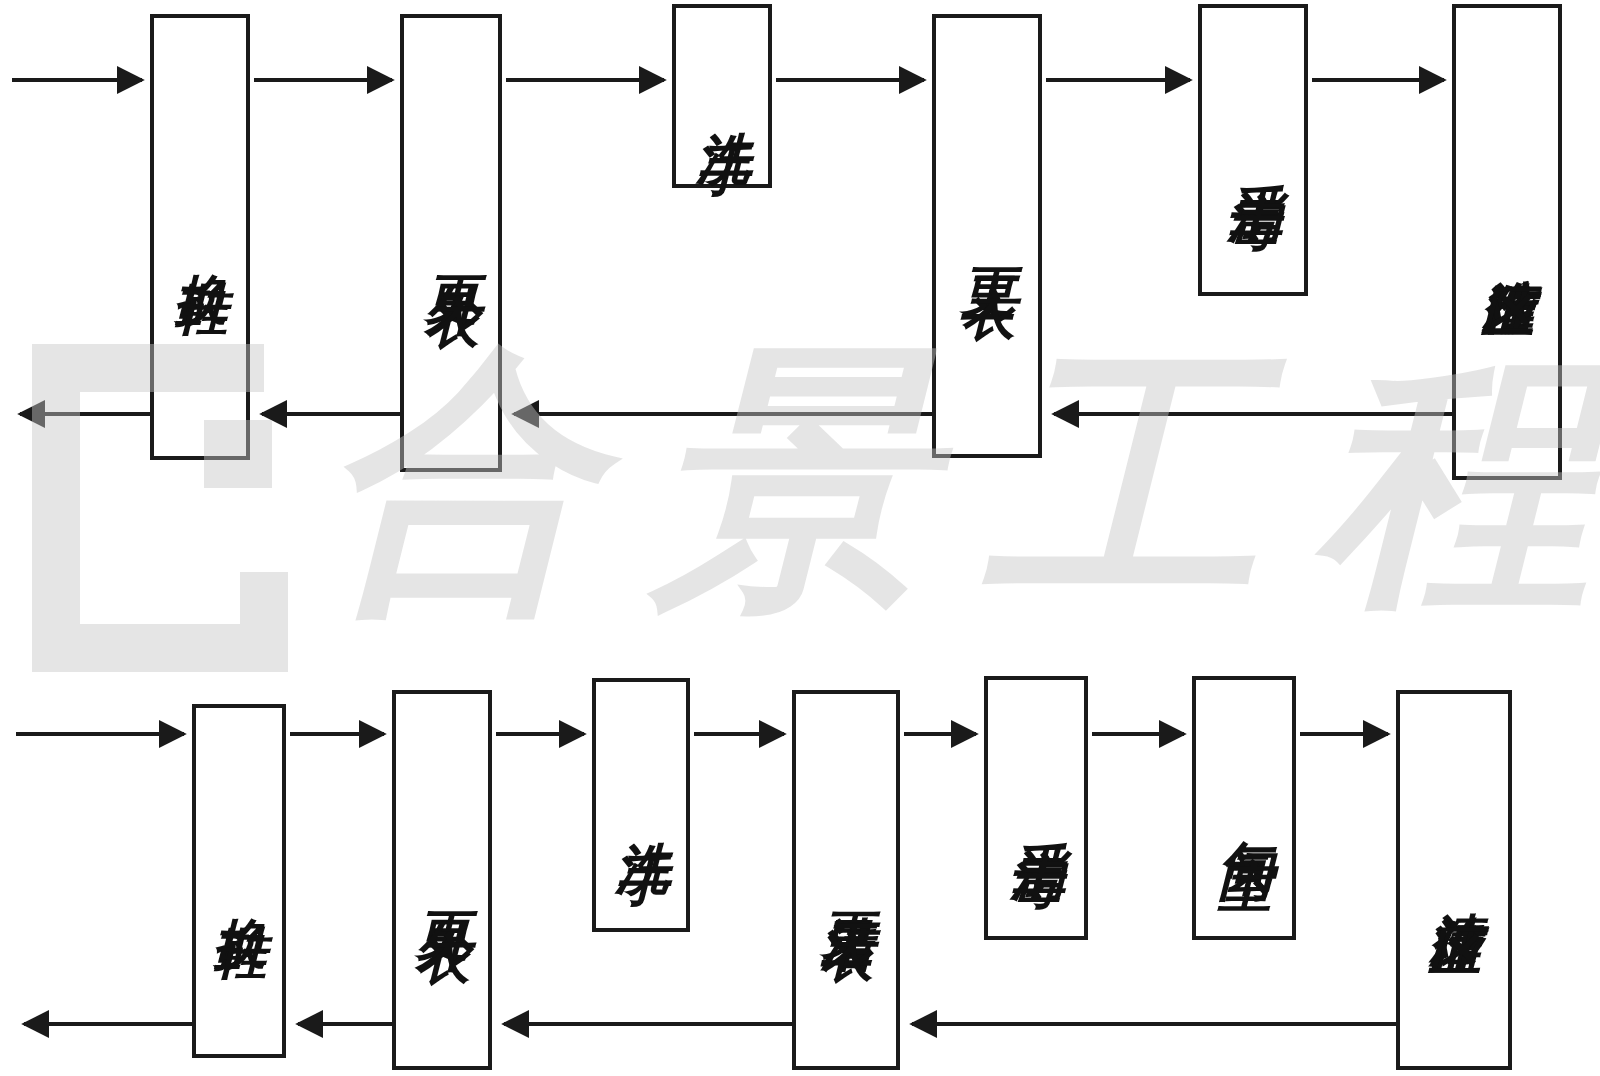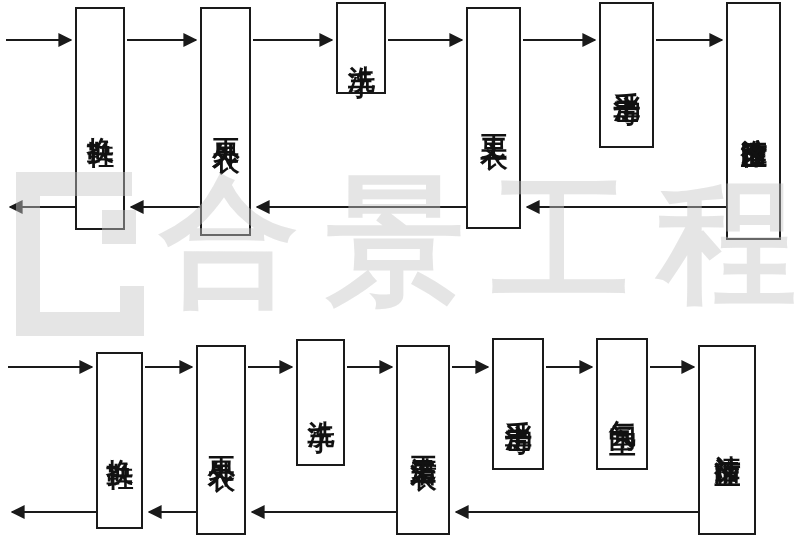--- a/index.html
+++ b/index.html
@@ -1,21 +1,21 @@
 <!DOCTYPE html>
 <html><head>
 <meta charset="utf-8">
 <style>
   html,body{margin:0;padding:0;}
   body{
     width:800px;height:538px;position:relative;overflow:hidden;
     background:#ffffff;
     font-family:"Liberation Serif", serif;
   }
-  .stage{position:absolute;left:0;top:0;width:800px;height:538px;}
+  .stage{position:absolute;left:0;top:0;width:800px;height:538px;font-style:italic;}
   
   .fbox{
     position:absolute;
     border:2px solid #1a1a1a;
     background:#ffffff;
     display:flex;align-items:center;justify-content:center;
     z-index:3;
     box-sizing:border-box;
   }
   .vtext{

